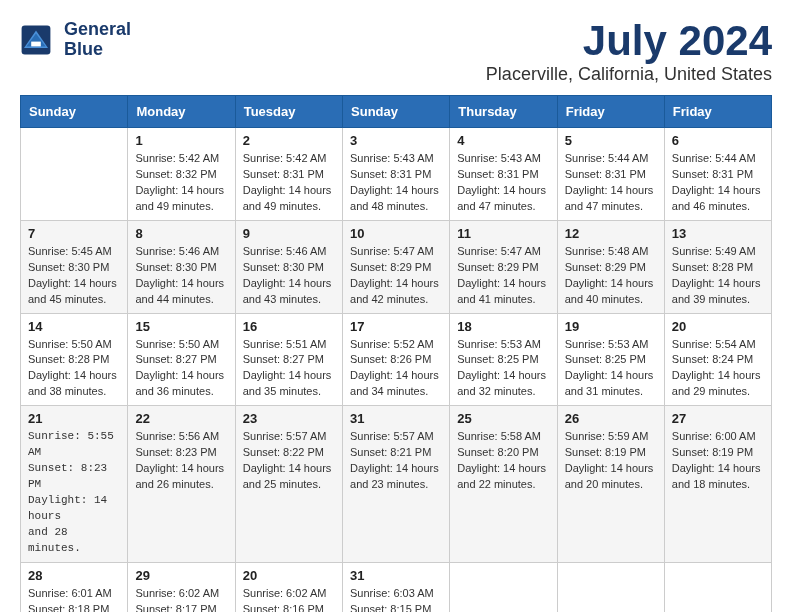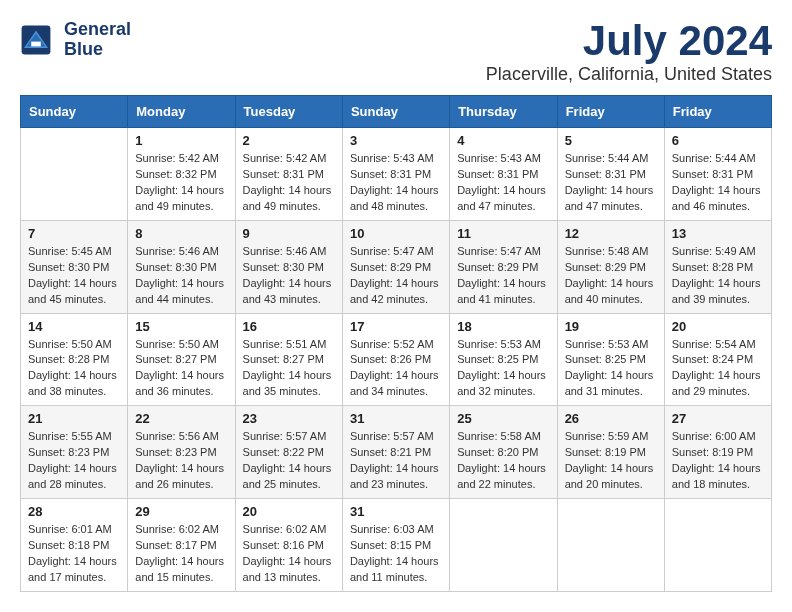--- a/index.html
+++ b/index.html
@@ -264,21 +264,21 @@
           <span class="day-num">20</span>
           <div class="day-info" style="white-space: pre-line;">Sunrise: 5:54 AM
 Sunset: 8:24 PM
 Daylight: 14 hours
 and 29 minutes.</div>
         </td>
       </tr>
       <tr>
         <td>
           <span class="day-num">21</span>
-          <div class="day-info" style="white-space: pre-line;">Sunrise: 5:55 AM
+          <div class="day-info" style="white-space: pre-line; font-family: Liberation Mono, monospace;">Sunrise: 5:55 AM
 Sunset: 8:23 PM
 Daylight: 14 hours
 and 28 minutes.</div>
         </td>
         <td>
           <span class="day-num">22</span>
           <div class="day-info" style="white-space: pre-line;">Sunrise: 5:56 AM
 Sunset: 8:23 PM
 Daylight: 14 hours
 and 26 minutes.</div>

